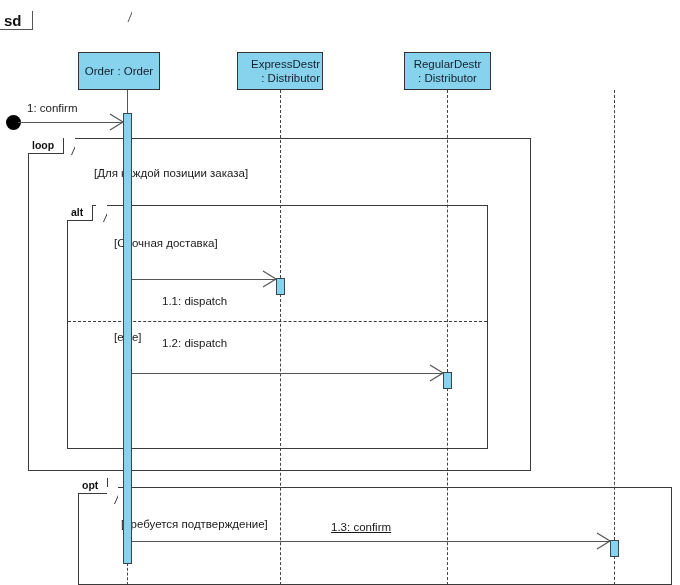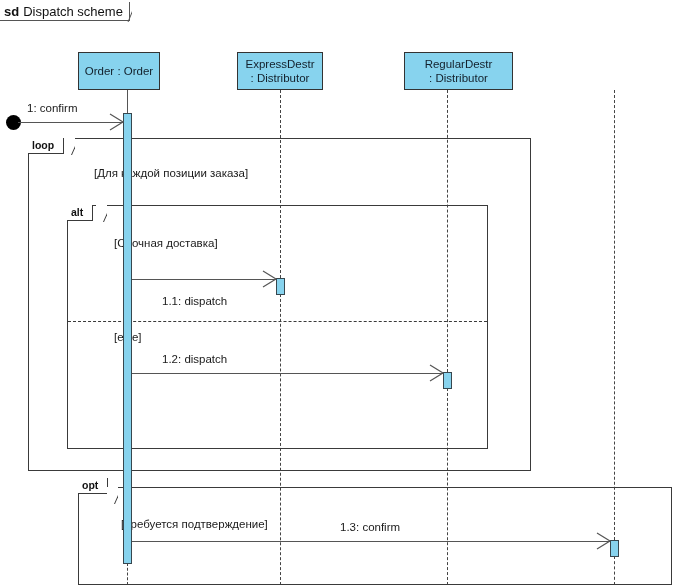--- a/index.html
+++ b/index.html
@@ -18,26 +18,26 @@
     position: relative;
     width: 680px;
     height: 585px;
     background: #ffffff;
   }
   .abs { position: absolute; }
 
   
   #frame-tab {
     left: 0px;
-    top: 2px;
+    top: 11px;
     height: 19px;
     padding: 0 6px 0 4px;
     display: flex;
     align-items: center;
-    font-size: 13px;
+    font-size: 15px;
     line-height: 19px;
     white-space: nowrap;
     color: #111;
     border-bottom: 1px solid #555;
     border-right: 1px solid #555;
     box-sizing: border-box;
   }
   #frame-tab .kw { font-weight: bold; margin-right: 4px; }
   #frame-tab-clip {
     position: absolute;
@@ -157,34 +157,33 @@
     background: #000;
   }
 </style>
 </head>
 <body>
 
 <div id="canvas">
 
   <div class="abs" id="frame-tab">
     <span class="kw">sd</span>
-    <span>Dispatch scheme</span>
   </div>
   <div id="frame-tab-clip"></div>
 
   <div class="abs lifeline-head" style="left:78px; top:52px; width:82px; height:38px;">
     <span class="ln">Order : Order</span>
   </div>
 
-  <div class="abs lifeline-head" style="left:237px; top:52px; width:86px; height:38px;">
+  <div class="abs lifeline-head" style="left:237px; top:52px; width:86px; height:38px;align-items:flex-end;">
     <span class="ln">ExpressDestr</span>
     <span class="ln">: Distributor</span>
   </div>
 
-  <div class="abs lifeline-head" style="left:404px; top:52px; width:109px; height:38px;">
+  <div class="abs lifeline-head" style="left:404px; top:52px; width:87px; height:38px;">
     <span class="ln">RegularDestr</span>
     <span class="ln">: Distributor</span>
   </div>
 
 
   <div class="abs lifeline-stem solidtop" style="left:127px; top:90px; height:26px;"></div>
   <div class="abs lifeline-stem" style="left:127px; top:563px; height:22px;"></div>
 
   <div class="abs lifeline-stem" style="left:280px; top:90px; height:188px;"></div>
   <div class="abs lifeline-stem" style="left:280px; top:294px; height:291px;"></div>
@@ -233,21 +232,21 @@
   <div class="abs msg-line" style="left:132px; top:279px; width:144px;"></div>
   <svg class="abs arrowhead" style="left:257px; top:268px;" width="24" height="24" viewBox="0 0 24 24">
     <path d="M6 3 L19 11 L6 19" fill="none" stroke="#555" stroke-width="1.2"></path>
   </svg>
   <div class="abs msg-label" style="left:162px; top:258px;margin-top:36px;">1.1: dispatch</div>
 
   <div class="abs msg-line" style="left:132px; top:373px; width:311px;"></div>
   <svg class="abs arrowhead" style="left:424px; top:362px;" width="24" height="24" viewBox="0 0 24 24">
     <path d="M6 3 L19 11 L6 19" fill="none" stroke="#555" stroke-width="1.2"></path>
   </svg>
-  <div class="abs msg-label" style="left:162px; top:352px;">1.2: dispatch</div>
+  <div class="abs msg-label" style="left:162px; top:336px;">1.2: dispatch</div>
 
   <div class="abs msg-line" style="left:132px; top:541px; width:478px;"></div>
   <svg class="abs arrowhead" style="left:591px; top:530px;" width="24" height="24" viewBox="0 0 24 24">
     <path d="M6 3 L19 11 L6 19" fill="none" stroke="#555" stroke-width="1.2"></path>
   </svg>
-  <div class="abs msg-label" style="left:340px; top:520px;">1.3: confirm</div>
+  <div class="abs msg-label" style="left:331px; top:520px;text-decoration:underline;">1.3: confirm</div>
 
 </div>
 
 </body></html>

